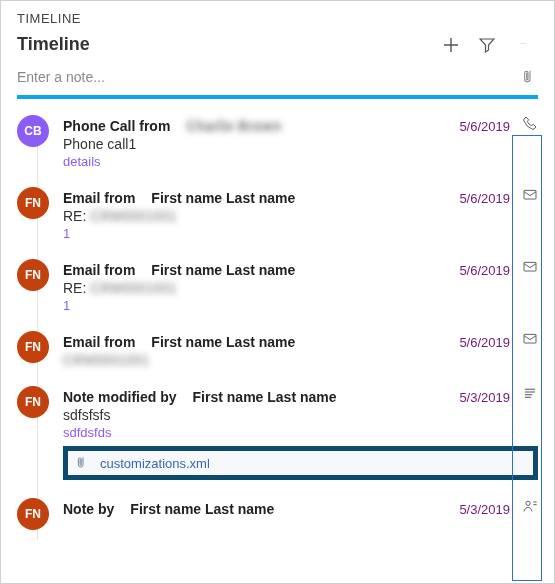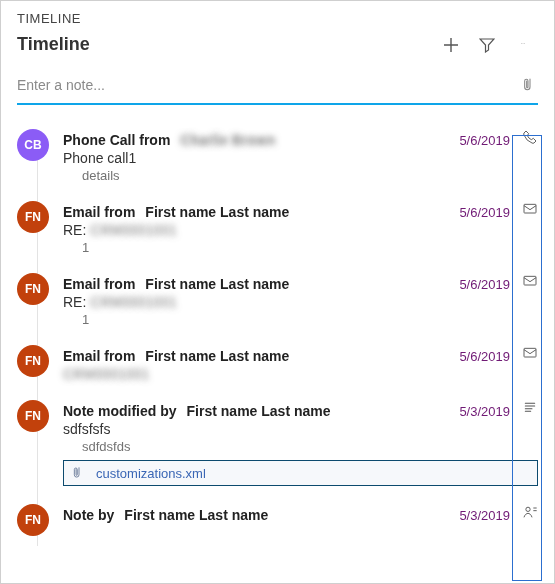--- a/index.html
+++ b/index.html
@@ -37,22 +37,22 @@
   }
   .icon-btn {
     width: 18px; height: 18px;
     display: flex; align-items: center; justify-content: center;
     color: #555;
     cursor: pointer;
   }
   .note-row {
     display: flex;
     align-items: center;
-    margin: 8px 16px;
-    border-bottom: 2px solid #0ea5e9;
+    margin: 0 16px;
+    border-bottom: 4px solid #0ea5e9;
     padding: 4px 0 8px 0;
     position: relative;
   }
   .note-input {
     flex: 1;
     border: none;
     outline: none;
     font-size: 14px;
     color: #777;
     background: transparent;
@@ -103,21 +103,21 @@
     display: flex;
     align-items: baseline;
     gap: 6px;
   }
   .title-line {
     flex: 1;
     font-size: 14px;
     color: #222;
     display: flex;
     align-items: baseline;
-    gap: 10px;
+    gap: 16px;
     min-width: 0;
   }
   .title-line .bold { font-weight: 700; }
   .blurred {
     color: transparent;
     text-shadow: 0 0 6px rgba(80,80,80,0.8);
     user-select: none;
   }
   .date {
     font-size: 13px;
@@ -135,27 +135,26 @@
   .sub {
     font-size: 14px;
     color: #333;
     margin-top: 2px;
     display: flex;
     align-items: center;
     gap: 4px;
   }
   .detail {
     font-size: 13px;
-    color: #737373;
+    color: #8b5cf6;
     margin-top: 2px;
-    margin-left: 19px;
   }
   .attachment-chip {
     margin-top: 6px;
-    border: 1px solid #0c4a6e;
+    border: 5px solid #0c4a6e;
     background: #f6f8fb;
     display: flex;
     align-items: center;
     gap: 10px;
     padding: 4px 8px;
     font-size: 13px;
     color: #3a66b5;
   }
   .attachment-chip .clip {
     color: #6b7b99;

